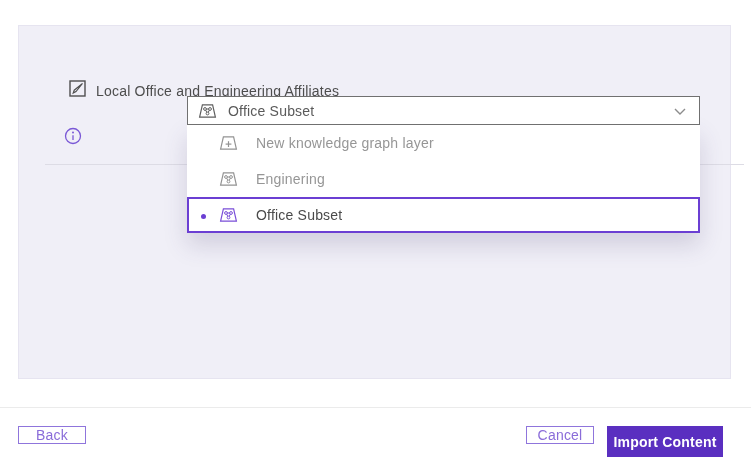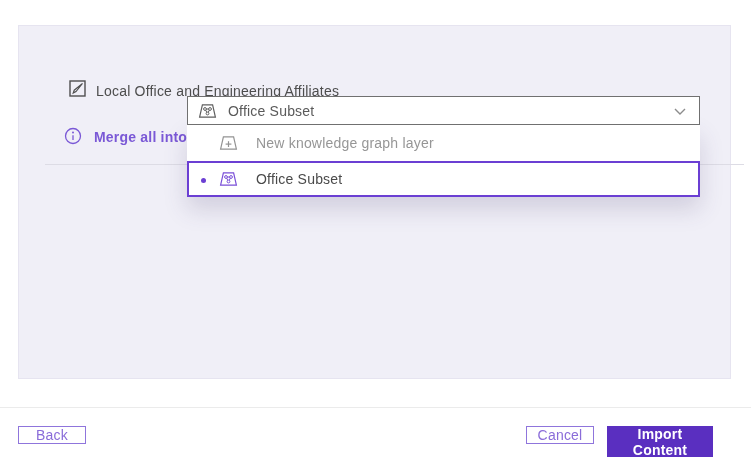--- a/index.html
+++ b/index.html
@@ -46,21 +46,21 @@
   .footer-divider{position:absolute;left:0;top:407px;width:751px;height:1px;background:#ebebeb;}
   .btn{
     position:absolute;top:426px;height:18px;box-sizing:border-box;
     display:flex;align-items:center;justify-content:center;
     font-family:inherit;font-size:14px;cursor:pointer;letter-spacing:.2px;
   }
   .btn-outline{background:#ffffff;border:1px solid #8f75dc;color:#8a6cd9;}
   .btn-back{left:18px;width:68px;}
   .btn-cancel{left:526px;width:68px;}
   .btn-primary{
-    left:607px;width:106px;height:31px;background:#5a2fc0;border:none;
+    left:607px;width:116px;height:31px;background:#5a2fc0;border:none;
     color:#ffffff;font-weight:700;
   }
   svg{display:block;}
 </style>
 </head>
 <body>
 
 <div class="panel">
 
   <span class="layer-icon">
@@ -71,21 +71,20 @@
   </span>
   <span class="layer-title">Local Office and Engineering Affiliates</span>
 
   <span class="info-icon">
     <svg viewBox="0 0 18 18" width="18" height="18">
       <circle cx="9" cy="9" r="7.5" fill="none" stroke="currentColor" stroke-width="1.3"></circle>
       <circle cx="9" cy="5.6" r="1" fill="currentColor"></circle>
       <line x1="9" y1="8.2" x2="9" y2="13" stroke="currentColor" stroke-width="1.3"></line>
     </svg>
   </span>
-  <span class="merge-label">Merge all into</span>
 
   <div class="panel-divider"></div>
 </div>
 
 <div class="select-trigger">
   <span class="trigger-icon">
     <svg viewBox="0 0 19 16" width="19" height="16">
       <path d="M4.4 1.8 L14.6 1.8 L17.4 14.2 L1.6 14.2 Z" fill="none" stroke="currentColor" stroke-width="1.2"></path>
       <path d="M7 6 L12 6 L9.5 10.5 Z" fill="none" stroke="currentColor" stroke-width="1"></path>
       <circle cx="7" cy="6" r="1.4" fill="#ffffff" stroke="currentColor" stroke-width="1"></circle>
@@ -107,20 +106,32 @@
     <span class="opt-icon">
       <svg viewBox="0 0 19 16" width="19" height="16">
         <path d="M4.4 1.8 L14.6 1.8 L17.4 14.2 L1.6 14.2 Z" fill="none" stroke="currentColor" stroke-width="1.2"></path>
         <line x1="9.5" y1="6.2" x2="9.5" y2="12" stroke="currentColor" stroke-width="1.2"></line>
         <line x1="6.6" y1="9.1" x2="12.4" y2="9.1" stroke="currentColor" stroke-width="1.2"></line>
       </svg>
     </span>
     <span class="opt-label">New knowledge graph layer</span>
   </div>
 
+  <div class="option">
+    <span class="opt-icon">
+      <svg viewBox="0 0 19 16" width="19" height="16">
+        <path d="M4.4 1.8 L14.6 1.8 L17.4 14.2 L1.6 14.2 Z" fill="none" stroke="currentColor" stroke-width="1.2"></path>
+        <path d="M7 6 L12 6 L9.5 10.5 Z" fill="none" stroke="currentColor" stroke-width="1"></path>
+        <circle cx="7" cy="6" r="1.4" fill="#ffffff" stroke="currentColor" stroke-width="1"></circle>
+        <circle cx="12" cy="6" r="1.4" fill="#ffffff" stroke="currentColor" stroke-width="1"></circle>
+        <circle cx="9.5" cy="10.5" r="1.4" fill="#ffffff" stroke="currentColor" stroke-width="1"></circle>
+      </svg>
+    </span>
+    <span class="opt-label">Enginering</span>
+  </div>
 
   <div class="option selected">
     <span class="bullet"></span>
     <span class="opt-icon">
       <svg viewBox="0 0 19 16" width="19" height="16">
         <path d="M4.4 1.8 L14.6 1.8 L17.4 14.2 L1.6 14.2 Z" fill="none" stroke="currentColor" stroke-width="1.2"></path>
         <path d="M7 6 L12 6 L9.5 10.5 Z" fill="none" stroke="currentColor" stroke-width="1"></path>
         <circle cx="7" cy="6" r="1.4" fill="#ffffff" stroke="currentColor" stroke-width="1"></circle>
         <circle cx="12" cy="6" r="1.4" fill="#ffffff" stroke="currentColor" stroke-width="1"></circle>
         <circle cx="9.5" cy="10.5" r="1.4" fill="#ffffff" stroke="currentColor" stroke-width="1"></circle>

